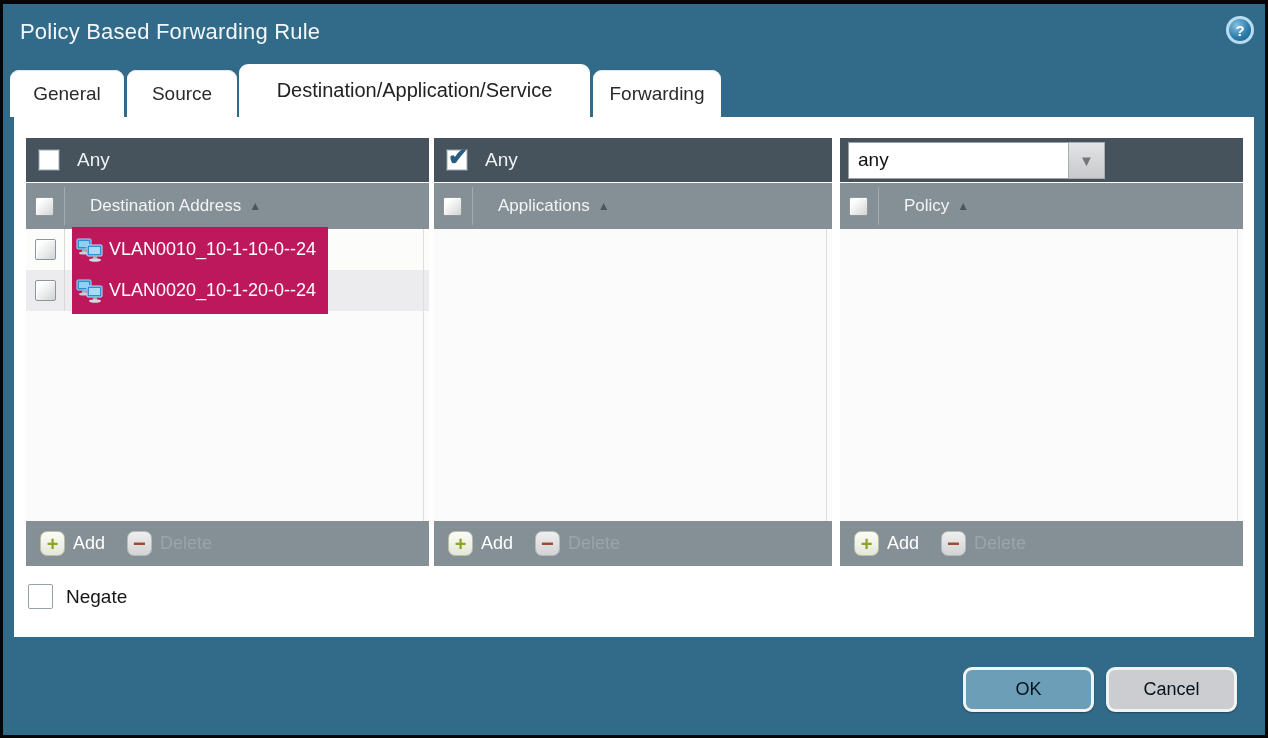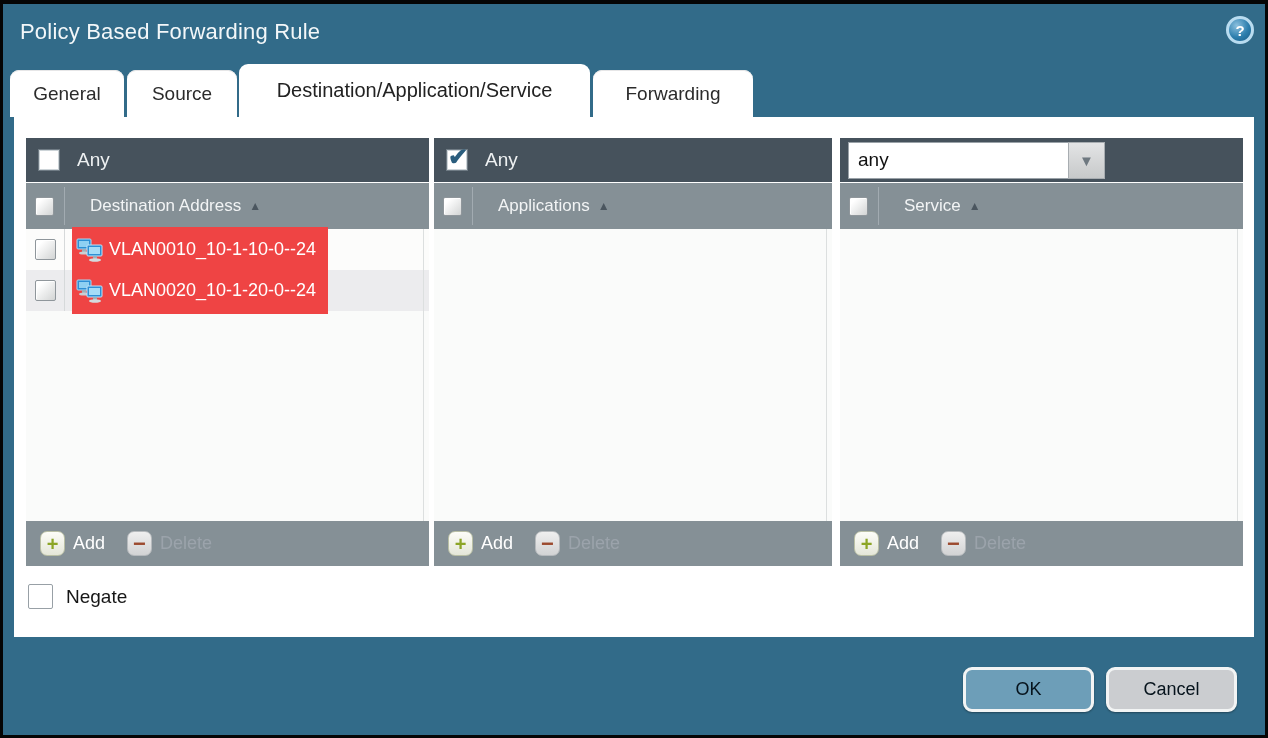--- a/index.html
+++ b/index.html
@@ -14,21 +14,21 @@
           border:3px solid #b9dcf0; color:#fff; font-size:15px; font-weight:bold;
           display:flex; align-items:center; justify-content:center; cursor:pointer; }
 
   
   .tab { position:absolute; top:66px; height:47px; background:#ffffff; border-radius:9px 9px 0 0;
          display:flex; align-items:center; justify-content:center; font-size:19px; color:#2b2b2b;
          box-shadow:inset 0 1px 0 #e6e6e7; cursor:pointer; }
   .tab.general { left:7px; width:114px; }
   .tab.source  { left:124px; width:110px; }
   .tab.active  { left:236px; width:351px; top:60px; height:53px; background:#ffffff; z-index:3; font-size:20px; color:#222; box-shadow:none; }
-  .tab.forwarding { left:590px; width:160px; }
+  .tab.forwarding { left:590px; width:128px; }
 
   
   .panel { position:absolute; left:11px; top:113px; width:1240px; height:520px; background:#ffffff; z-index:2; }
 
   
   .col { position:absolute; top:21px; height:428px; display:flex; flex-direction:column; }
   .col1 { left:12px;  width:403px; }
   .col2 { left:420px; width:398px; }
   .col3 { left:826px; width:403px; }
   .anybar  { height:44px; background:#46525c; display:flex; align-items:center; flex:none; }
@@ -47,21 +47,21 @@
   .anylabel { color:#eef1f2; font-size:19px; margin-left:17px; }
   .hdrlabel { color:#f2f4f5; font-size:17px; margin-left:12px;padding-left:24px; }
   .sort { font-size:12px; color:#4b565f; margin-left:8px; }
 
   
   .row { height:41px; display:flex; align-items:center; position:relative; }
   .row:nth-child(odd) { background:#fcfcfb; }
   .row:nth-child(even){ background:#ececee; }
   .row::before { content:""; position:absolute; left:38px; top:0; bottom:0; width:1px; background:#d6d9da; }
   .row .cb-3d { width:21px; height:21px; }
-  .chip { margin-left:16px; height:46px; background:#ef4444; display:flex; align-items:center;
+  .chip { margin-left:16px; height:46px; background:#be185d; display:flex; align-items:center;
           color:#fff; font-size:18px; padding:0 12px 0 4px; cursor:pointer; }
   .netico { width:27px; height:24px; margin-right:6px; flex:none; }
 
   
   .dd { display:flex; margin-left:8px; height:37px; cursor:pointer; }
   .dd input { width:220px; height:37px; border:1px solid #9aa2a8; border-right:none; font-size:19px;
               padding:0 9px; font-family:"Liberation Sans",sans-serif; color:#111; background:#fff; outline:none; }
   .dd .ddbtn { width:37px; height:37px; background:linear-gradient(#e3e4e5,#c7c9ca); border:1px solid #a8adb1;
                display:flex; align-items:center; justify-content:center; color:#6e7880; font-size:15px; }
 
@@ -190,21 +190,21 @@
       <div class="anybar">
         <div class="dd">
           <input readonly="" value="any" style="">
           <div class="ddbtn">
             <span>▼</span>
           </div>
         </div>
       </div>
       <div class="gridhdr">
         <div class="cb-3d"></div>
-        <div class="hdrlabel">Service</div>
+        <div class="hdrlabel">Policy</div>
         <div class="sort">▲</div>
       </div>
       <div class="list"></div>
       <div class="gridftr">
         <div class="ftrbtn add">
           <div class="ico plus">+</div>
           <div class="lab">Add</div>
         </div>
         <div class="ftrbtn del">
           <div class="ico minus">−</div>

